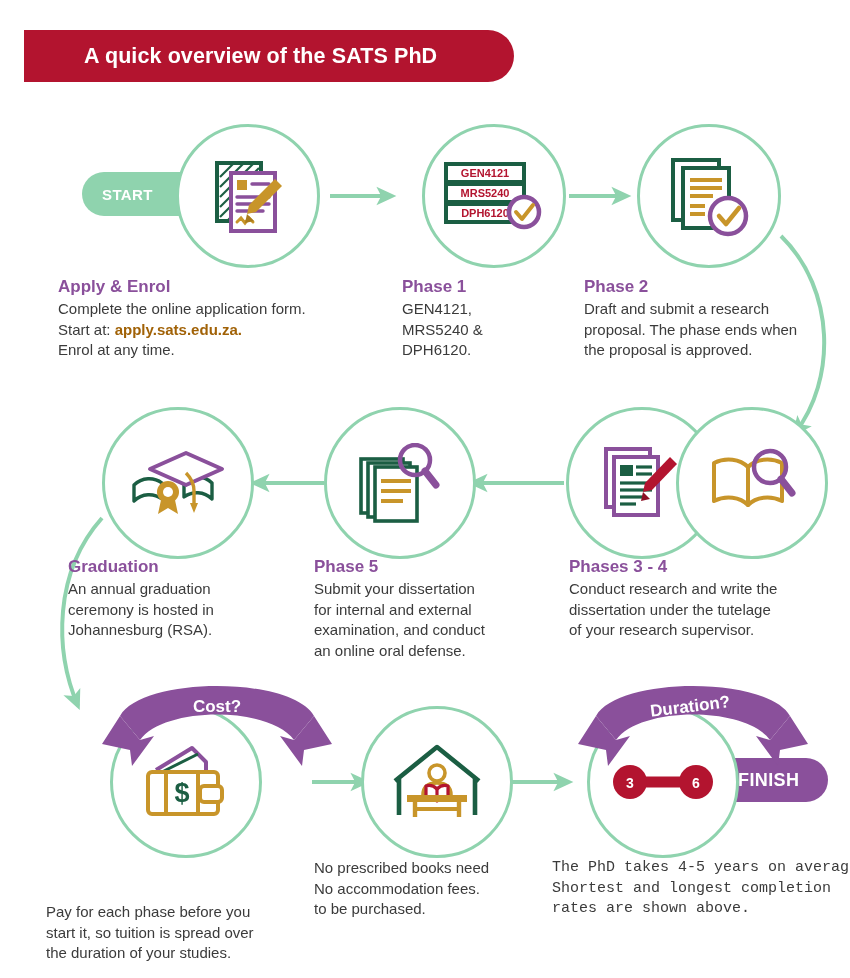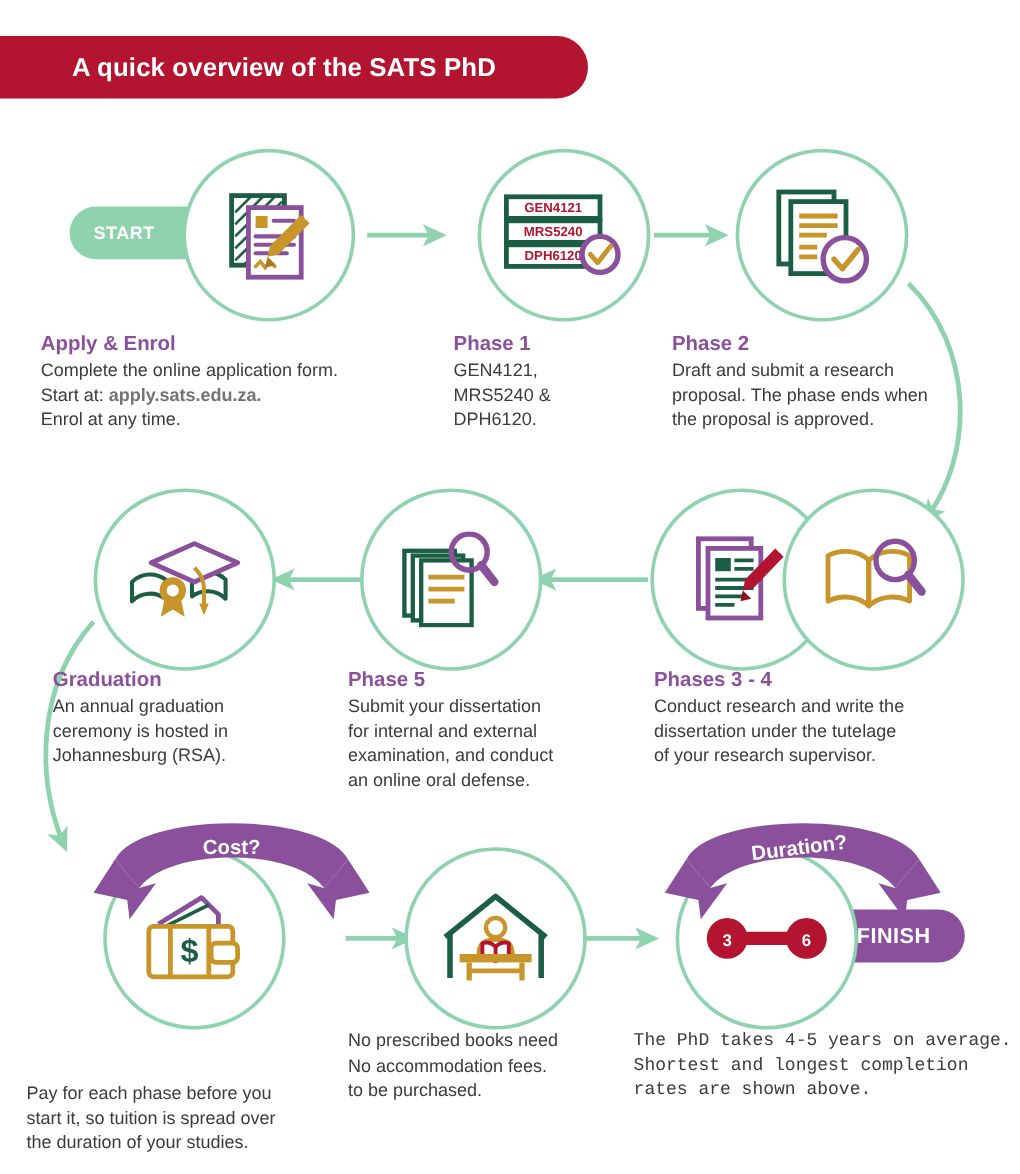--- a/index.html
+++ b/index.html
@@ -1,21 +1,21 @@
 <!DOCTYPE html>
 <html><head>
 <meta charset="utf-8">
 <style>
   html,body{margin:0;padding:0;}
   body{
     width:850px;height:978px;background:#ffffff;
     font-family:"Liberation Sans","DejaVu Sans",sans-serif;
     overflow:hidden;position:relative;
   }
-  #root{position:absolute;inset:0;}
+  #root{position:absolute;inset:0;margin-left:24px;}
 
   
   .title-bar{
     position:absolute;left:0;top:30px;width:490px;height:52px;
     background:#b3142f;border-radius:0 26px 26px 0;
     display:flex;align-items:center;
   }
   .title-bar .title-text{
     color:#ffffff;font-size:21.5px;font-weight:bold;letter-spacing:.1px;
     padding-left:60px;white-space:nowrap;
@@ -34,21 +34,21 @@
 
   
   .cap{position:absolute;}
   .cap .cap-h{
     color:#8a509b;font-weight:bold;font-size:17px;line-height:22px;
     margin:0 0 1px 0;white-space:nowrap;
   }
   .cap .cap-b{
     color:#3b3b3b;font-size:15px;line-height:20.5px;
   }
-  .cap .link{color:#737373;font-weight:bold;}
+  .cap .link{color:#a16207;font-weight:bold;}
 
   
   .badge{
     position:absolute;height:44px;display:flex;align-items:center;
     color:#ffffff;font-weight:bold;font-size:15px;letter-spacing:.4px;
   }
   .badge-start{
     left:58px;top:172px;width:112px;background:#8fd3ae;
     border-radius:22px 0 0 22px;padding-left:20px;box-sizing:border-box;
   }

